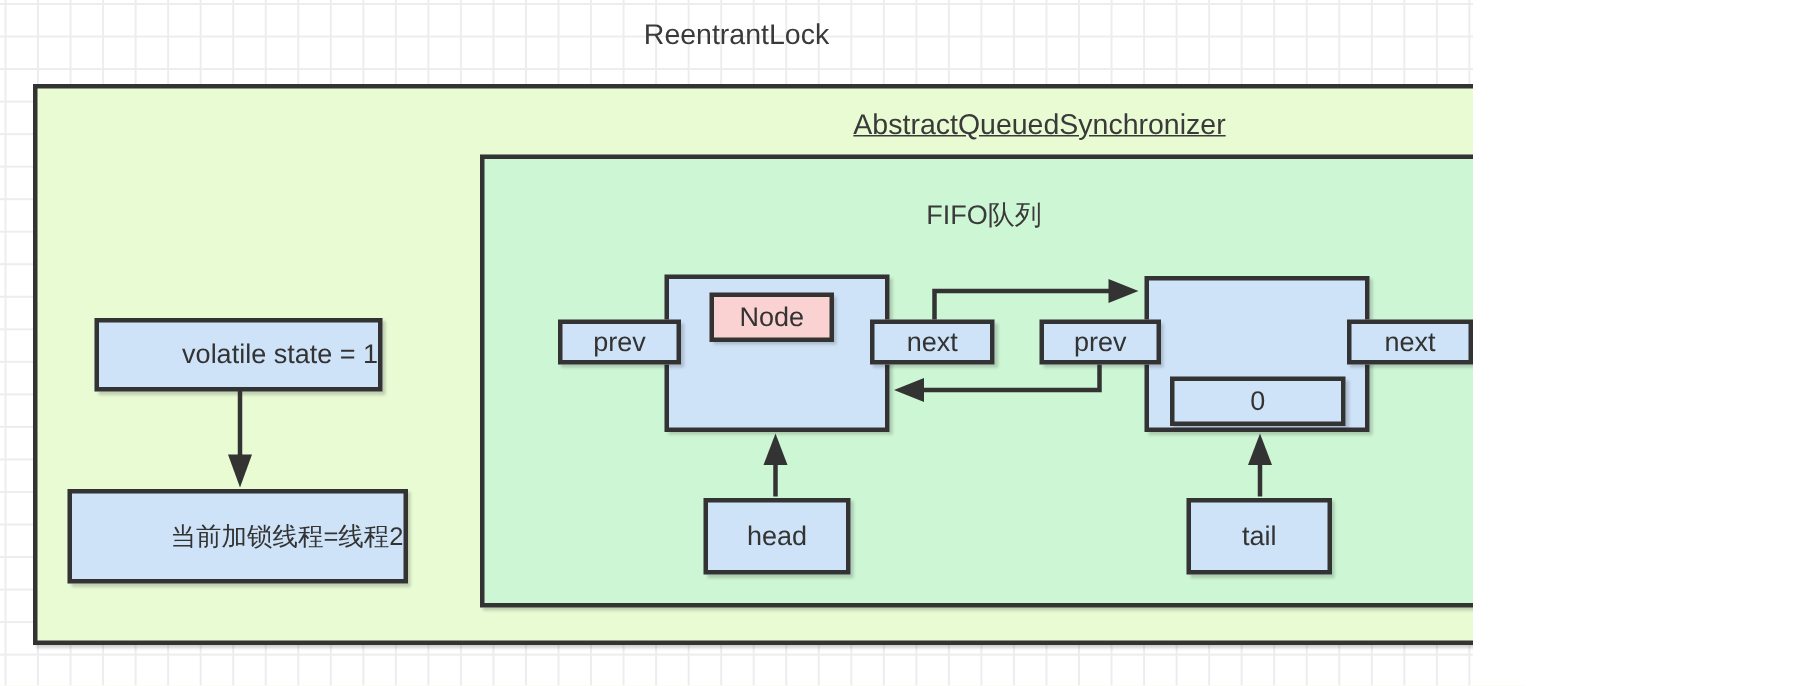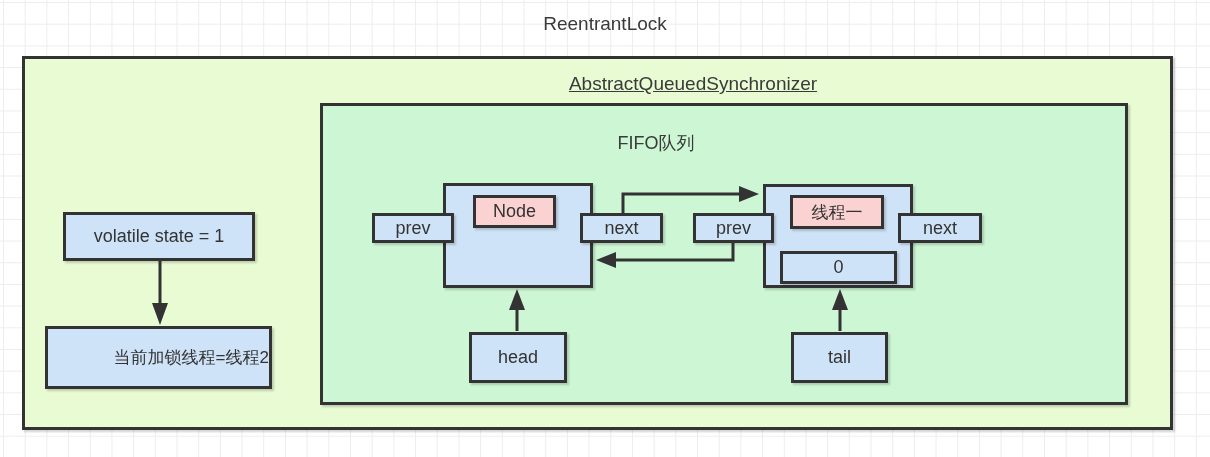--- a/index.html
+++ b/index.html
@@ -1,21 +1,21 @@
 <!DOCTYPE html>
 <html><head>
 <meta charset="utf-8">
 <style>
   * { margin:0; padding:0; box-sizing:border-box; }
   html,body { background:#fff; }
   body { font-family:"Liberation Sans","DejaVu Sans",sans-serif; color:#333; }
 
   .canvas {
     position:relative;
-    width:1210px; height:457px;
+    width:982px; height:457px;
     overflow:hidden;
     background-color:#ffffff;
     background-image:
       linear-gradient(#ededed 1px, transparent 1px),
       linear-gradient(90deg, #ededed 1px, transparent 1px);
     background-size:21.7px 21.7px;
     background-position:3px 2px;
   }
 
   .box {
@@ -44,21 +44,21 @@
   }
 
   
   .aqs  { left:22px;  top:56px;  width:1151px; height:374px; }
   .fifo { left:320px; top:103px; width:808px;  height:302px; }
 
   .aqs-title  { left:693px; top:84px;  font-size:19px;text-decoration:underline; }
   .fifo-title { left:656px; top:143px; font-size:18px; }
 
   
-  .state-box { left:63px; top:212px; width:192px; height:49px; }
+  .state-box { left:63px; top:212px; width:192px; height:49px;justify-content:flex-end; }
   .owner-box { left:45px; top:326px; width:227px; height:63px; font-size:17px;justify-content:flex-end; }
 
   
   .node1        { left:443px; top:183px; width:150px; height:105px; }
   .node1-name   { left:473px; top:195px; width:83px;  height:33px;align-items:center; }
   .node1-status { left:458px; top:251px; width:120px; height:33px; }
   .prev1        { left:372px; top:213px; width:82px;  height:30px; }
   .next1        { left:580px; top:213px; width:83px;  height:30px; }
 
   
@@ -104,23 +104,20 @@
     <span>Node</span>
   </div>
   <div class="box blue prev1">
     <span>prev</span>
   </div>
   <div class="box blue next1">
     <span>next</span>
   </div>
 
   <div class="box blue node2"></div>
-  <div class="box pink node2-name">
-    <span>线程一</span>
-  </div>
   <div class="box blue node2-status">
     <span>0</span>
   </div>
   <div class="box blue prev2">
     <span>prev</span>
   </div>
   <div class="box blue next2">
     <span>next</span>
   </div>
 

